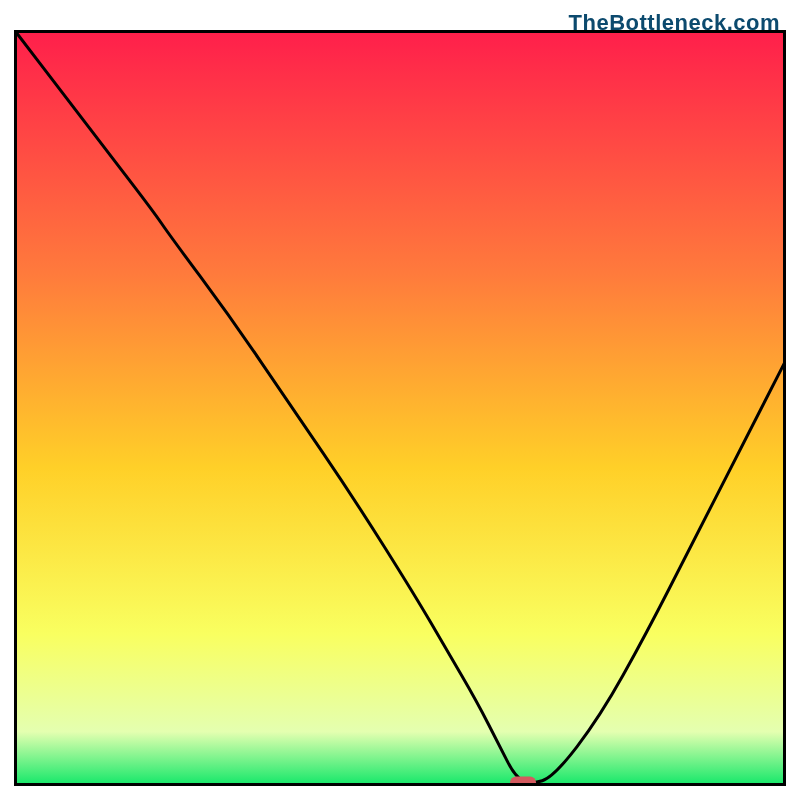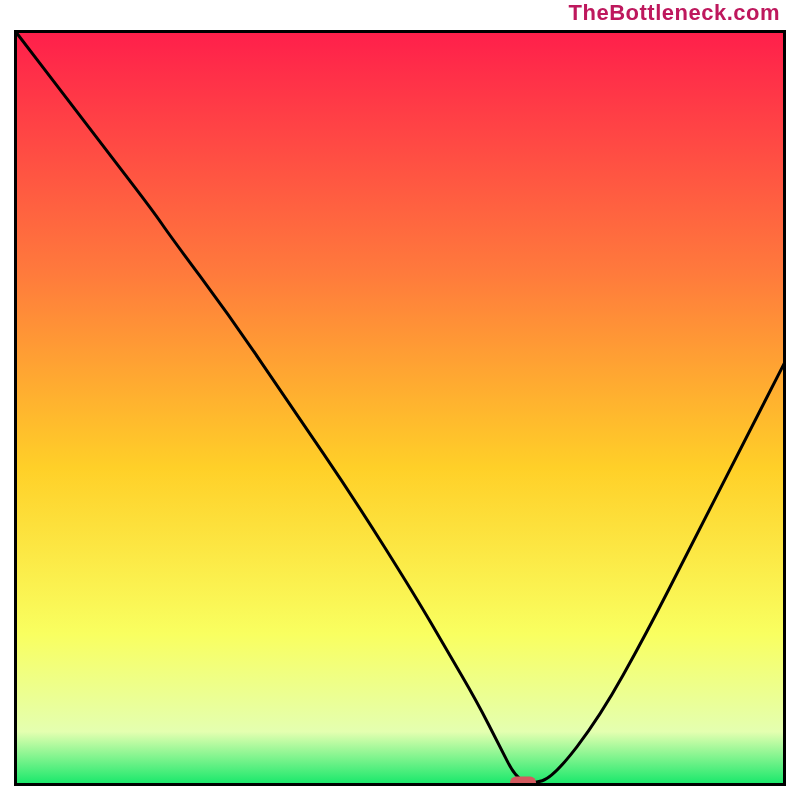--- a/index.html
+++ b/index.html
@@ -11,25 +11,25 @@
     background: #fff;
     font-family: Arial, Helvetica, sans-serif;
   }
   .canvas {
     position: relative;
     width: 800px;
     height: 800px;
   }
   .watermark {
     position: absolute;
-    top: 0;
+    top: 10px;
     right: 20px;
     font-size: 22px;
     font-weight: 600;
-    color: #be185d;
+    color: #0c4a6e;
     letter-spacing: 0.5px;
   }
   .plot-area {
     position: absolute;
     left: 14px;
     top: 30px;
     width: 772px;
     height: 756px;
     box-sizing: border-box;
   }

